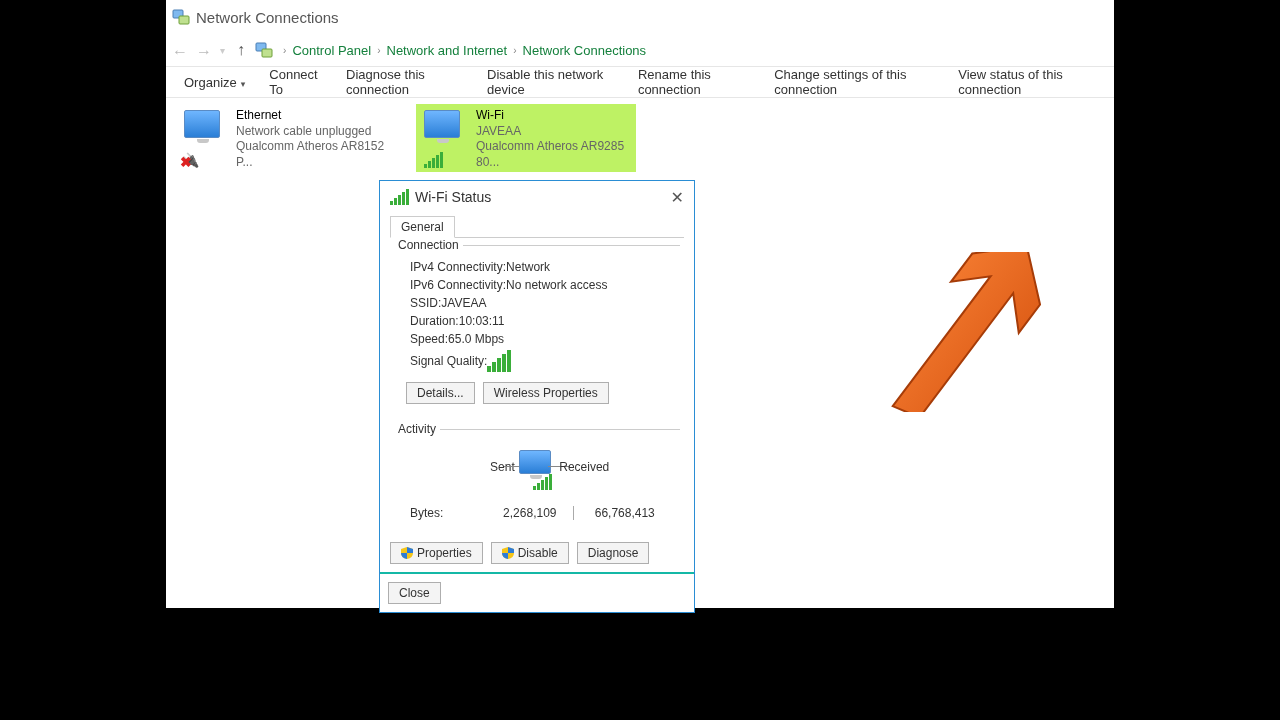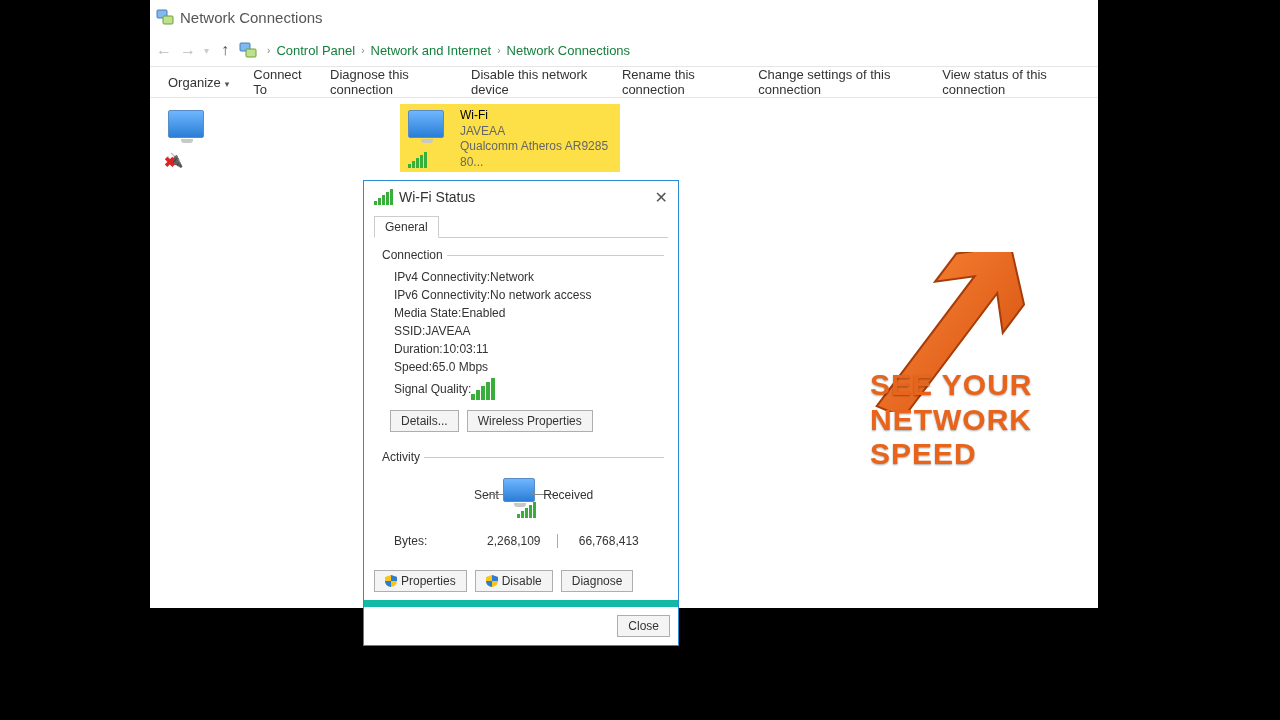--- a/index.html
+++ b/index.html
@@ -1,56 +1,56 @@
 <!DOCTYPE html>
 <html><head>
 <meta charset="utf-8">
 <style>
   *{box-sizing:border-box;margin:0;padding:0;font-family:"Segoe UI",Tahoma,sans-serif}
   body{background:#000;width:1280px;height:720px;overflow:hidden;position:relative}
-  .stage{position:absolute;left:150px;top:0;width:948px;height:608px;background:#fff}
+  .stage{position:absolute;left:166px;top:0;width:948px;height:608px;background:#fff}
   
   .titlebar{height:34px;display:flex;align-items:center;padding:0 6px;color:#555;font-size:15px}
   .titlebar .t-icon{width:18px;height:18px;margin-right:6px;position:relative}
   .t-icon svg{width:18px;height:18px}
   
   .navrow{height:32px;display:flex;align-items:center;padding:0 6px;font-size:13px;color:#555}
   .nav-arrows{display:flex;align-items:center;gap:8px;color:#bbb;margin-right:6px}
   .nav-arrows span{font-size:16px}
   .nav-up{color:#555;font-size:16px;margin:0 6px}
   .addr-icon{width:18px;height:18px;margin:0 4px}
   .crumb-sep{margin:0 6px;color:#888;font-size:10px}
   .crumb{color:#15803d}
   
   .toolbar{height:32px;border-top:1px solid #e6e6e6;border-bottom:1px solid #e6e6e6;display:flex;align-items:center;padding:0 6px;font-size:13px;color:#333}
   .tool{padding:0 12px;cursor:default}
   .tool.drop::after{content:"▾";font-size:9px;margin-left:4px;color:#555}
   
   .adapters{position:relative;height:80px;padding:6px 10px;display:flex;gap:20px}
   .adapter{display:flex;width:220px;padding:4px;gap:8px}
-  .adapter.sel{background:#fde047}
+  .adapter.sel{background:#bef264}
   .adapter .aicon{width:48px;flex:0 0 48px;position:relative}
   .adapter .atext{font-size:12px;line-height:1.3}
   .adapter .atext .n{color:#000}
   .adapter .atext .s{color:#666}
   .monitor{width:36px;height:28px;background:linear-gradient(#6fb6ff,#2a7ed6);border:1px solid #5a8bc4;border-radius:2px;position:absolute;left:4px;top:2px}
   .monitor::after{content:"";position:absolute;left:12px;top:28px;width:12px;height:4px;background:#c8c8c8;border-radius:0 0 3px 3px}
   .plug{position:absolute;left:2px;bottom:0;font-size:14px;color:#888}
   .xmark{position:absolute;left:0px;bottom:-2px;color:#d22;font-weight:bold;font-size:14px}
   .bars-sm{position:absolute;left:4px;bottom:0;display:flex;align-items:flex-end;gap:1px}
   .bars-sm i{width:3px;background:#3aae3a;display:block}
   .bars-sm i:nth-child(1){height:4px}.bars-sm i:nth-child(2){height:7px}.bars-sm i:nth-child(3){height:10px}.bars-sm i:nth-child(4){height:13px}.bars-sm i:nth-child(5){height:16px}
   
   .dialog{position:absolute;left:213px;top:180px;width:316px;border:1px solid #2a8dd4;background:#fff;font-size:12px;color:#333}
   .dlg-title{height:32px;display:flex;align-items:center;padding:0 10px;font-size:14px;color:#333}
   .dlg-title .bars-sm{position:static;margin-right:6px}
   .dlg-title .bars-sm i{background:#3aae3a}
   .dlg-close{margin-left:auto;font-size:16px;color:#555;cursor:default}
   .dlg-body{padding:2px 10px 8px}
-  .tabrow{display:flex;border-bottom:1px solid #ccc;margin-bottom:10px}
+  .tabrow{display:flex;border-bottom:1px solid #ccc;}
   .tab{border:1px solid #ccc;border-bottom:1px solid #fff;padding:3px 10px;background:#fff;position:relative;top:1px;font-size:12px}
   fieldset{border:none;border-top:1px solid #ccc;padding:6px 0 10px;margin:0 4px 8px}
   legend{padding:0 4px;color:#333;font-size:12px}
   .row{display:flex;padding:2px 8px 2px 16px}
   .row .k{color:#333}
   .row .v{color:#333}
   .sigrow{display:flex;align-items:center;justify-content:flex-start;padding:2px 8px 6px 16px}
   .bars-lg{display:flex;align-items:flex-end;gap:1px}
   .bars-lg i{width:4px;background:#3aae3a;display:block}
   .bars-lg i:nth-child(1){height:6px}.bars-lg i:nth-child(2){height:10px}.bars-lg i:nth-child(3){height:14px}.bars-lg i:nth-child(4){height:18px}.bars-lg i:nth-child(5){height:22px}
@@ -66,21 +66,21 @@
   .act-lbl.sent{right:58%}
   .act-lbl.recv{left:58%}
   .act-dash{position:absolute;top:24px;width:22px;border-top:1px solid #888}
   .act-dash.l{right:54%}
   .act-dash.r{left:54%}
   .bytes-row{display:flex;align-items:center;padding:4px 8px 0 16px}
   .bytes-row .lbl{width:60px}
   .bytes-row .sv{flex:1;text-align:right;padding-right:8px}
   .bytes-row .sep{width:1px;height:14px;background:#aaa;margin:0 8px}
   .bytes-row .rv{flex:1;text-align:center;padding-right:4px}
-  .dlg-footer{border-top:7px solid #14b8a6;padding:8px;display:flex;justify-content:flex-end}
+  .dlg-footer{border-top:2px solid #14b8a6;padding:8px;display:flex;}
   
   .arrow{position:absolute;left:697px;top:252px;width:180px;height:160px;pointer-events:none}
   .callout{position:absolute;left:720px;top:368px;font-family:Arial,sans-serif;font-weight:900;font-size:30px;line-height:1.15;letter-spacing:1px;color:#e8641b;text-shadow:0 1px 2px rgba(0,0,0,.35);pointer-events:none}
 </style>
 </head>
 <body>
 
 <div class="stage">
 
   <div class="titlebar">
@@ -124,20 +124,25 @@
     <span class="tool">View status of this connection</span>
   </div>
 
   <div class="adapters">
     <div class="adapter">
       <div class="aicon">
         <div class="monitor"></div>
         <span class="plug">🔌</span>
         <span class="xmark">✖</span>
       </div>
+      <div class="atext">
+        <div class="n">Ethernet</div>
+        <div class="s">Network cable unplugged</div>
+        <div class="s">Qualcomm Atheros AR8152 P...</div>
+      </div>
     </div>
     <div class="adapter sel">
       <div class="aicon">
         <div class="monitor"></div>
         <div class="bars-sm">
             <i></i>
             <i></i>
             <i></i>
             <i></i>
             <i></i>
@@ -170,24 +175,20 @@
 
       <fieldset>
         <legend>Connection</legend>
         <div class="row">
             <span class="k">IPv4 Connectivity:</span>
             <span class="v">Network</span>
           </div>
         <div class="row">
             <span class="k">IPv6 Connectivity:</span>
             <span class="v">No network access</span>
-          </div>
-        <div class="row">
-            <span class="k">Media State:</span>
-            <span class="v">Enabled</span>
           </div>
         <div class="row">
             <span class="k">SSID:</span>
             <span class="v">JAVEAA</span>
           </div>
         <div class="row">
             <span class="k">Duration:</span>
             <span class="v">10:03:11</span>
           </div>
         <div class="row">
@@ -264,18 +265,14 @@
   <svg class="arrow" viewBox="0 0 180 160">
     <defs>
       <linearGradient id="og" x1="0" y1="0" x2="1" y2="1">
         <stop offset="0" stop-color="#ff8a3c"></stop>
           <stop offset="1" stop-color="#d24d0b"></stop>
       </linearGradient>
     </defs>
     <polygon points="175,5 120,5 95,30 135,30 20,145 45,160 155,50 155,90 180,65" fill="url(#og)" stroke="#a63c08" stroke-width="2" transform="rotate(-8 90 80)"></polygon>
   </svg>
 
-  <div class="callout">
-    <div>SEE YOUR</div>
-    <div>NETWORK SPEED</div>
-  </div>
 
 </div>
 
 </body></html>

